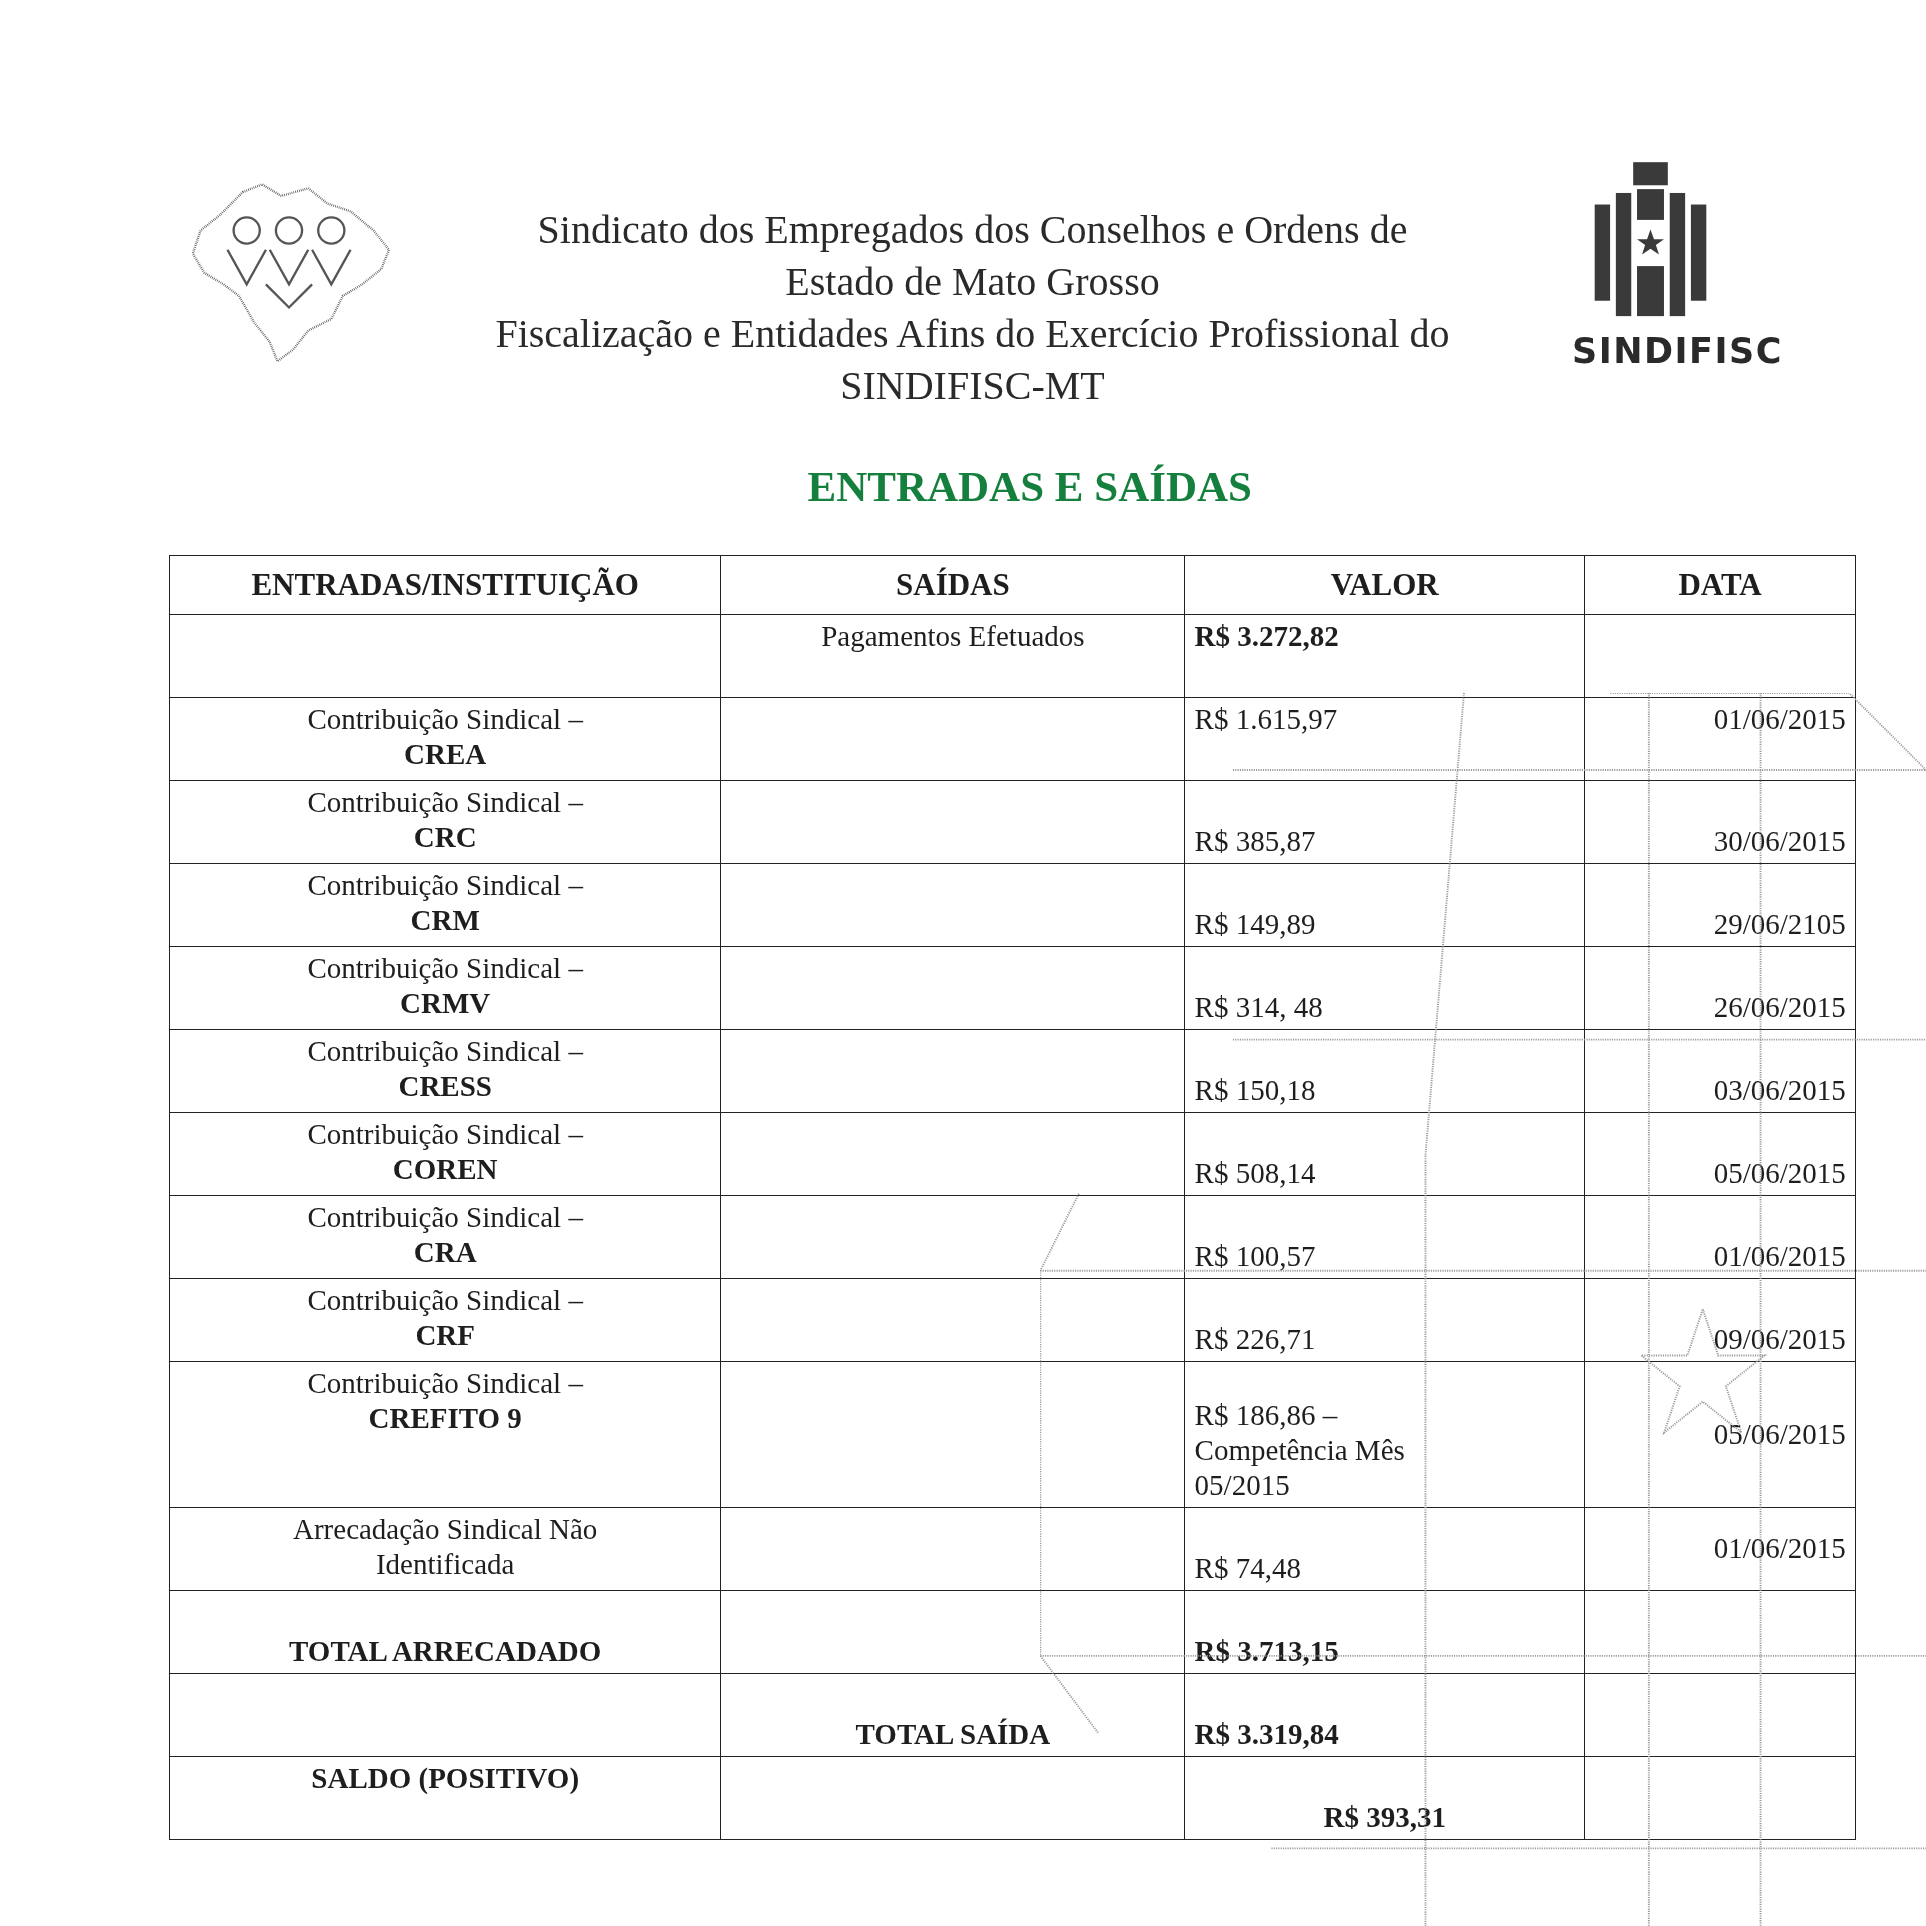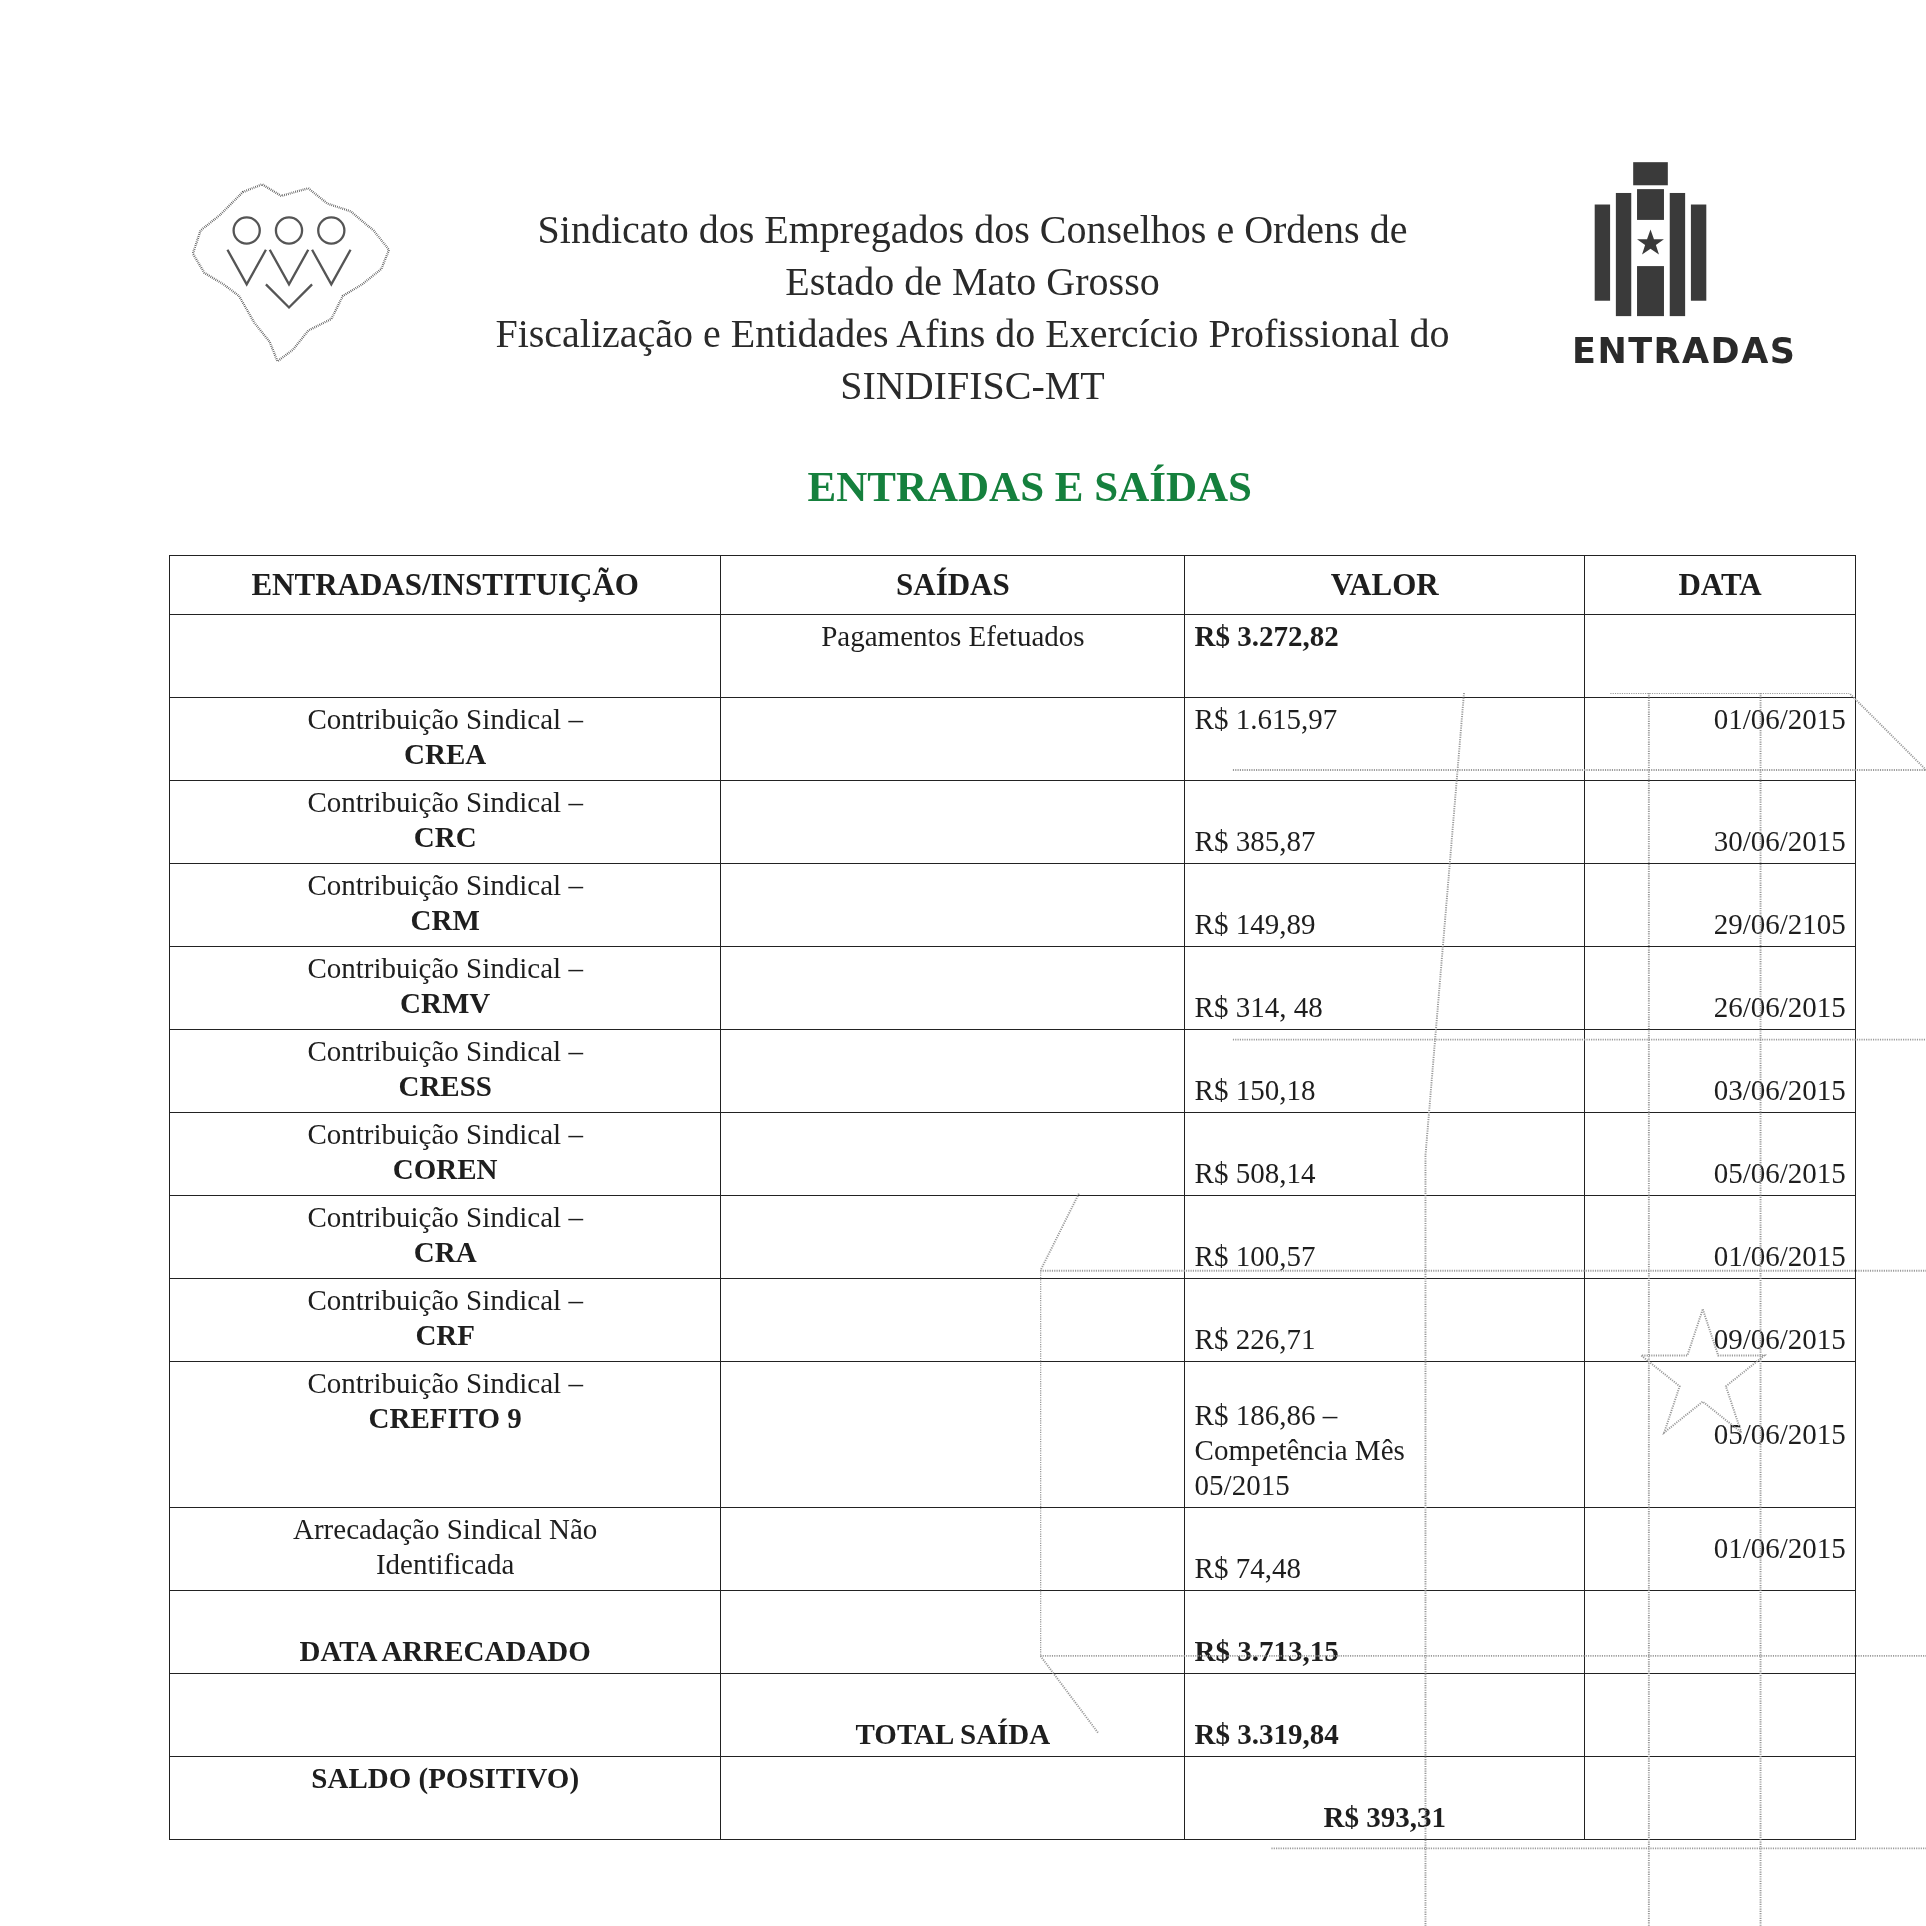--- a/index.html
+++ b/index.html
@@ -68,21 +68,21 @@
         <rect x="20" y="110" width="40" height="250"></rect>
         <rect x="75" y="80" width="40" height="320"></rect>
         <rect x="215" y="80" width="40" height="320"></rect>
         <rect x="270" y="110" width="40" height="250"></rect>
         <rect x="130" y="70" width="70" height="80"></rect>
         <rect x="130" y="270" width="70" height="130"></rect>
       </g>
       <polygon points="165,175 174,200 200,200 179,215 187,240 165,225 143,240 151,215 130,200 156,200" fill="#3a3a3a"></polygon>
     </svg>
   </div>
-  <div class="brand">ENTRADAS</div>
+  <div class="brand">SINDIFISC</div>
 </div>
 
 <div class="doc-title">ENTRADAS E SAÍDAS</div>
 
 <table class="ledger">
   <thead>
     <tr>
       <th class="c1">ENTRADAS/INSTITUIÇÃO</th>
       <th class="c2">SAÍDAS</th>
       <th class="c3" style="text-align:center">VALOR</th>
@@ -196,21 +196,21 @@
       <td class="c1">
         <div>Arrecadação Sindical Não</div>
         <div>Identificada</div>
       </td>
       <td class="c2"></td>
       <td class="c3 vb">R$ 74,48</td>
       <td class="c4 vm">01/06/2015</td>
     </tr>
 
     <tr class="row-tall">
-      <td class="c1 bold vb">DATA ARRECADADO</td>
+      <td class="c1 bold vb">TOTAL ARRECADADO</td>
       <td class="c2"></td>
       <td class="c3 bold vb">R$ 3.713,15</td>
       <td class="c4"></td>
     </tr>
 
     <tr class="row-tall">
       <td class="c1"></td>
       <td class="c2 bold vb">TOTAL SAÍDA</td>
       <td class="c3 bold vb">R$ 3.319,84</td>
       <td class="c4"></td>

